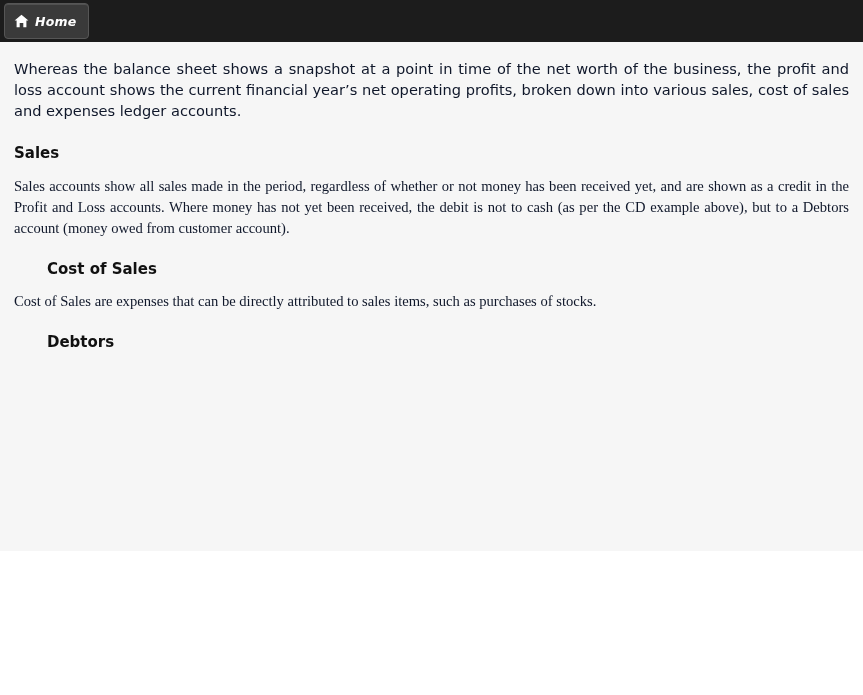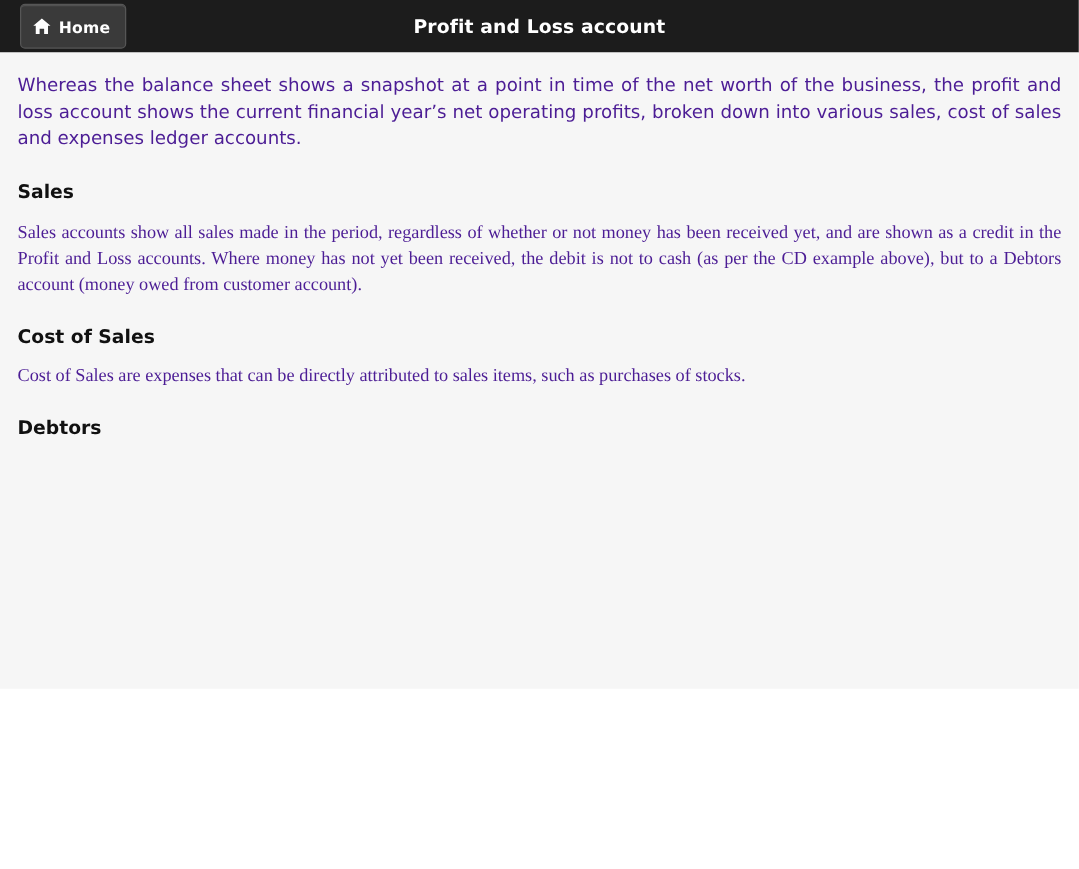--- a/index.html
+++ b/index.html
@@ -22,31 +22,32 @@
 
   
   .topbar {
     position: relative;
     height: 42px;
     background: #1c1c1c;
     display: flex;
     align-items: center;
   }
   .home-button {
-    margin-left: 16px;
+    margin-left: 4px;
     height: 34px;
     background: #3a3a3a;
     border: 1px solid #565656;
     border-radius: 4px;
     display: flex;
     align-items: center;
     gap: 6px;
     padding: 0 12px 0 9px;
     cursor: pointer;
     box-shadow: inset 0 1px 0 rgba(255,255,255,0.12);
+    font-style: italic;
   }
   .home-icon {
     display: inline-block;
     width: 15px;
     height: 14px;
     position: relative;
   }
   .home-icon svg { display: block; }
   .home-label {
     color: #ffffff;
@@ -72,36 +73,37 @@
     position: relative;
     background: #f6f6f6;
     padding: 16px 14px 0 14px;
     height: 509px;
     box-sizing: border-box;
   }
   .content p {
     margin: 0 0 0 0;
     font-size: 14.6px;
     line-height: 21px;
-    color: #4c1d95;
+    color: #0f172a;
     text-align: justify;
     text-justify: inter-word;
   }
   .intro {
     margin-bottom: 6px !important;
   }
   h2.section-heading {
     font-size: 15px;
     font-weight: bold;
     color: #111111;
     margin: 24px 0 14px 0;
     line-height: 1.1;
   }
   h2.section-heading.tight {
     margin-top: 22px;
+    margin-left: 33px;
   }
   .body-text {
     margin-bottom: 0;
     font-family: Liberation Serif, serif;
   }
 
   .bottom-blank {
     height: 144px;
     background: #ffffff;
   }
@@ -113,21 +115,20 @@
 
   <div class="topbar">
     <div class="home-button">
       <span class="home-icon">
         <svg width="15" height="14" viewBox="0 0 15 14" xmlns="http://www.w3.org/2000/svg">
           <path d="M7.5 0.8 L14.4 6.6 L12.4 6.6 L12.4 13.2 L9.3 13.2 L9.3 9.0 L5.7 9.0 L5.7 13.2 L2.6 13.2 L2.6 6.6 L0.6 6.6 Z" fill="#ffffff"></path>
         </svg>
       </span>
       <span class="home-label">Home</span>
     </div>
-    <div class="topbar-title">Profit and Loss account</div>
   </div>
 
   <div class="content">
 
     <p class="intro">Whereas the balance sheet shows a snapshot at a point in time of the net worth of the business, the profit and loss account shows the current financial year’s net operating profits, broken down into various sales, cost of sales and expenses ledger accounts.</p>
 
     <h2 class="section-heading">Sales</h2>
     <p class="body-text">Sales accounts show all sales made in the period, regardless of whether or not money has been received yet, and are shown as a credit in the Profit and Loss accounts. Where money has not yet been received, the debit is not to cash (as per the CD example above), but to a Debtors account (money owed from customer account).</p>
 
     <h2 class="section-heading tight">Cost of Sales</h2>

